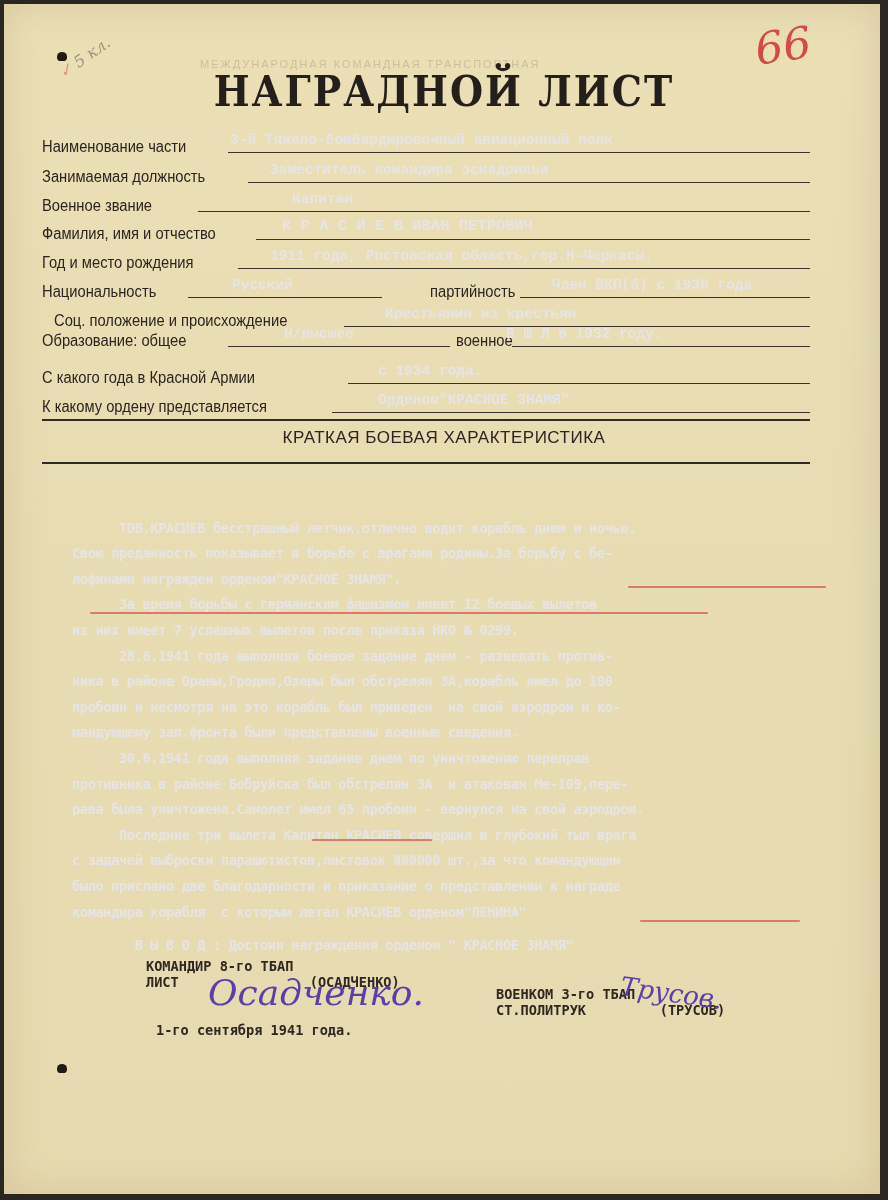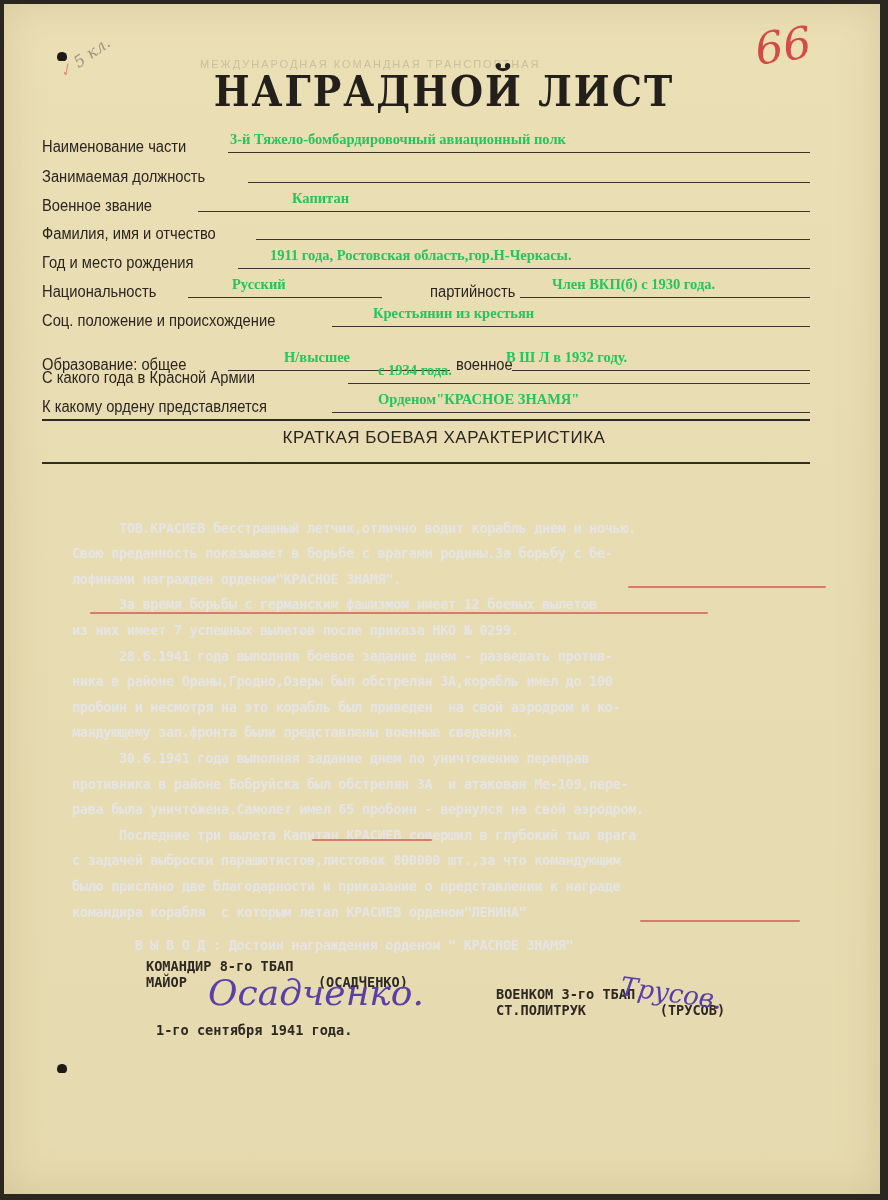--- a/index.html
+++ b/index.html
@@ -33,22 +33,22 @@
   }
   .margin-note .v { color: rgba(220,90,80,0.6); }
 
   .field { position: absolute; left: 42px; right: 78px; height: 26px; }
   .field .label {
     position: absolute; left: 0; bottom: 0; font-family: "Liberation Sans", sans-serif;
     font-size: 16px; color: #2a2520; white-space: nowrap; transform: scaleX(0.92); transform-origin: left bottom;
   }
   .field .line { position: absolute; bottom: 3px; height: 1px; background: #3a342c; right: 0; }
   .field .value {
-    position: absolute; bottom: 8px; font-family: Liberation Serif, serif;
-    font-size: 14.5px; font-weight: bold; color: #22c55e; white-space: nowrap;
+    position: absolute; bottom: 8px; font-family: Liberation Mono, monospace;
+    font-size: 14.5px; font-weight: bold; color: #e5e5e5; white-space: nowrap;
   }
   .rule { position: absolute; left: 42px; right: 78px; height: 2px; background: #2e2a24; }
   .section-title {
     position: absolute; top: 428px; left: 0; width: 888px; text-align: center;
     font-family: "Liberation Sans", sans-serif; font-size: 17px; color: #2a2520; letter-spacing: 0.5px;
   }
   .body-text {
     position: absolute; left: 82px; width: 800px; font-family: "DejaVu Sans Mono", monospace;
     font-size: 13.6px; font-weight: bold; color: #e5e5e5; line-height: 25.6px; white-space: pre;
     letter-spacing: -0.35px;
@@ -73,49 +73,51 @@
 <div class="title">НАГРАДНОЙ ЛИСТ</div>
 
 <div class="field" style="top:130px;">
   <span class="label">Наименование части</span>
   <div class="line" style="left:186px;"></div>
   <span class="value" style="left:188px;">3-й Тяжело-бомбардировочный авиационный полк</span>
 </div>
 <div class="field" style="top:160px;">
   <span class="label">Занимаемая должность</span>
   <div class="line" style="left:206px;"></div>
+  <span class="value" style="left:228px;">Заместитель командира эскадрильи</span>
 </div>
 <div class="field" style="top:189px;">
   <span class="label">Военное звание</span>
   <div class="line" style="left:156px;"></div>
   <span class="value" style="left:250px;">Капитан</span>
 </div>
 <div class="field" style="top:217px;">
   <span class="label">Фамилия, имя и отчество</span>
   <div class="line" style="left:214px;"></div>
+  <span class="value" style="left:240px;font-size:15.5px;">К Р А С И Е В   ИВАН ПЕТРОВИЧ</span>
 </div>
 <div class="field" style="top:246px;">
   <span class="label">Год и место рождения</span>
   <div class="line" style="left:196px;"></div>
   <span class="value" style="left:228px;">1911 года, Ростовская область,гор.Н-Черкасы.</span>
 </div>
 <div class="field" style="top:275px;">
   <span class="label">Национальность</span>
   <div class="line" style="left:146px;right:428px;"></div>
   <span class="value" style="left:190px;">Русский</span>
   <span class="label" style="left:388px;">партийность</span>
   <div class="line" style="left:478px;"></div>
   <span class="value" style="left:510px;">Член ВКП(б) с 1930 года.</span>
 </div>
-<div class="field" style="top:304px;">
+<div class="field" style="top:304px;margin-left:12px;">
   <span class="label">Соц. положение и происхождение</span>
   <div class="line" style="left:290px;"></div>
   <span class="value" style="left:331px;">Крестьянин из крестьян</span>
 </div>
-<div class="field" style="top:348px;">
+<div class="field" style="top:324px;">
   <span class="label">Образование: общее</span>
   <div class="line" style="left:186px;right:360px;"></div>
   <span class="value" style="left:242px;">Н/высшее</span>
   <span class="label" style="left:414px;">военное</span>
   <div class="line" style="left:470px;"></div>
   <span class="value" style="left:464px;">В Ш Л в 1932 году.</span>
 </div>
 <div class="field" style="top:361px;">
   <span class="label">С какого года в Красной Армии</span>
   <div class="line" style="left:306px;"></div>
@@ -134,20 +136,20 @@
 <div class="body-text" style="top:490px;left:72px;">
 <div>      ТОВ.КРАСИЕВ бесстрашный летчик,отлично водит корабль днем и ночью.</div><div>Свою преданность показывает в борьбе с врагами родины.За борьбу с бе-</div><div>лофинами награжден орденом"КРАСНОЕ ЗНАМЯ".</div><div>      За время борьбы с германским фашизмом имеет 12 боевых вылетов</div><div>из них имеет 7 успешных вылетов после приказа НКО № 0299.</div><div>      28.6.1941 года выполняя боевое задание днем - разведать против-</div><div>ника в районе Ораны,Гродно,Озеры был обстрелян ЗА,корабль имел до 100</div><div>пробоин и несмотря на это корабль был приведен  на свой аэродром и ко-</div><div>мандующему зап.фронта были представлены военные сведения.</div><div>      30.6.1941 года выполняя задание днем по уничтожению переправ</div><div>противника в районе Бобруйска был обстрелян ЗА  и атакован Ме-109,пере-</div><div>рава была уничтожена.Самолет имел 65 пробоин - вернулся на свой аэродром.</div><div>      Последние три вылета Капитан КРАСИЕВ совершил в глубокий тыл врага</div><div>с задачей выброски парашютистов,листовок 800000 шт.,за что командующим</div><div>было прислано две благодарности и приказание о представлении к награде</div><div>командира корабля  с которым летал КРАСИЕВ орденом"ЛЕНИНА"</div><div style="margin-top:8px;">        В Ы В О Д : Достоин награждения орденом " КРАСНОЕ ЗНАМЯ"</div>
 </div>
 
 <div class="ul-red" style="left:628px;top:586px;width:198px;"></div>
 <div class="ul-red" style="left:90px;top:612px;width:618px;"></div>
 <div class="ul-red" style="left:312px;top:839px;width:120px;"></div>
 <div class="ul-red" style="left:640px;top:920px;width:160px;"></div>
 
 <div class="sig" style="left:146px;top:958px;"><span>КОМАНДИР 8-го ТБАП</span>
-<span>МАЙОР</span>                <span>(ОСАДЧЕНКО)</span></div>
+<span>ЛИСТ</span>                <span>(ОСАДЧЕНКО)</span></div>
 <div class="ink" style="left:208px;top:972px;font-size:36px;">Осадченко.</div>
 
 <div class="sig" style="left:496px;top:958px;margin-top:28px;"><span>ВОЕНКОМ 3-го ТБАП</span>
 <span>СТ.ПОЛИТРУК</span>         <span>(ТРУСОВ)</span></div>
 <div class="ink" style="left:620px;top:978px;font-size:26px;transform:rotate(8deg);">Трусов.</div>
 
 <div class="sig" style="left:156px;top:1022px;">1-го сентября 1941 года.</div>
 
 </body></html>

